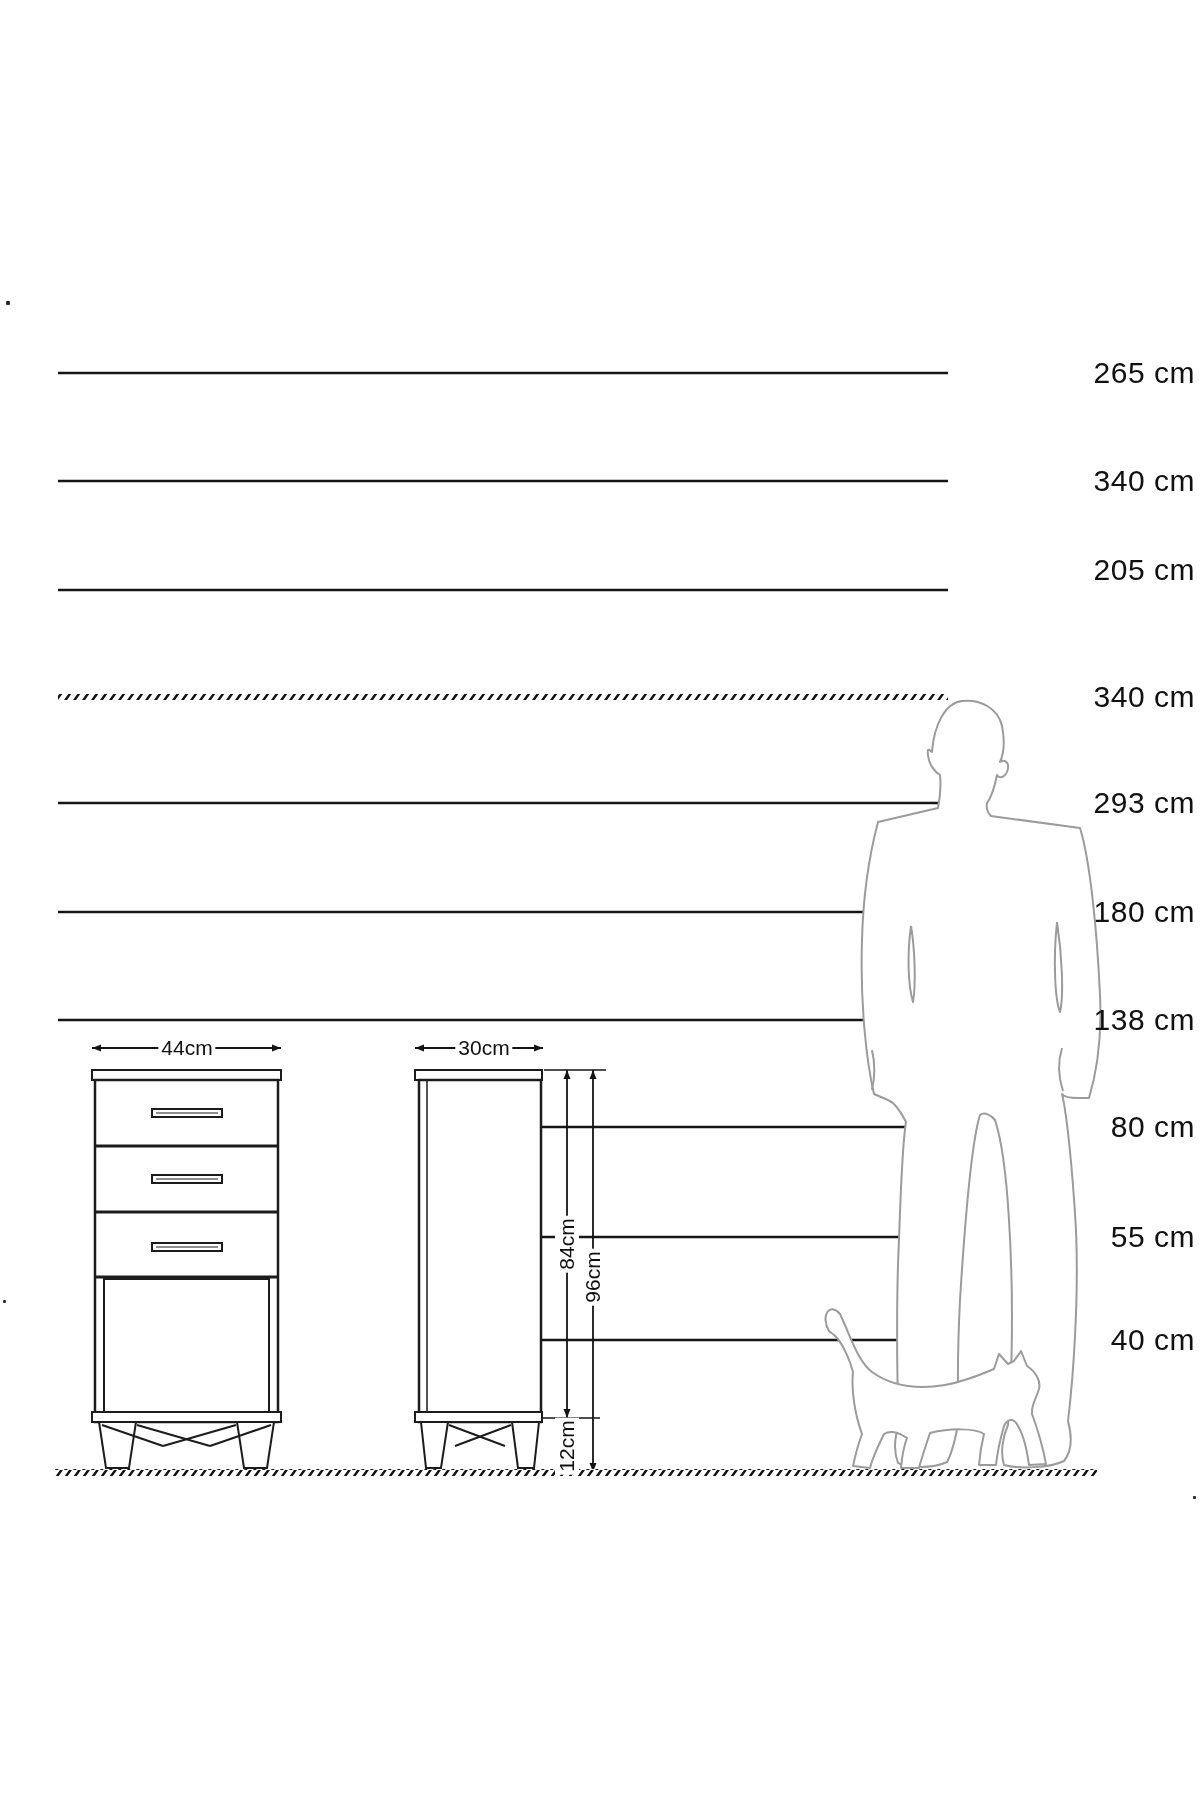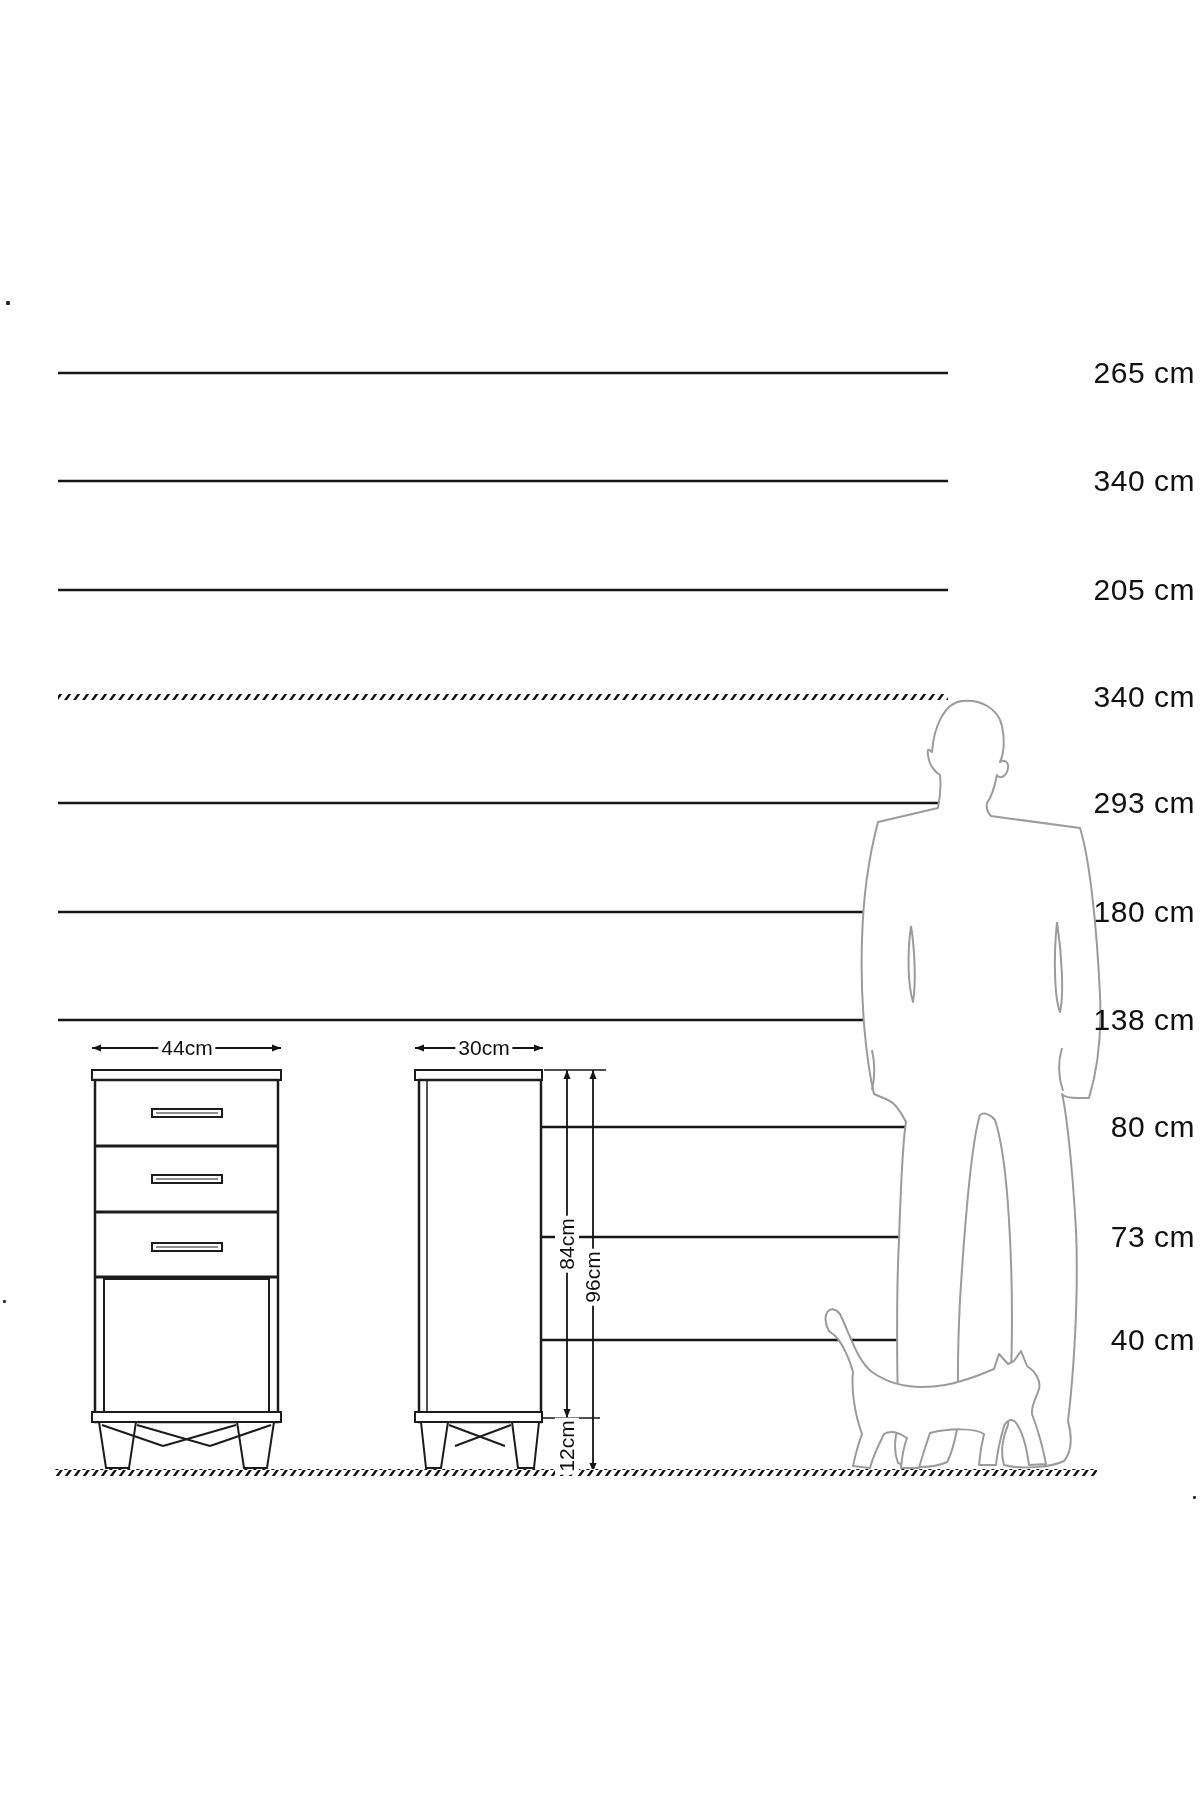--- a/index.html
+++ b/index.html
@@ -183,27 +183,27 @@
       <line x1="567" y1="1418" x2="567" y2="1472"></line>
       <polygon points="567,1420 564,1427 570,1427" stroke="none"></polygon>
       <polygon points="567,1471 564,1464 570,1464" stroke="none"></polygon>
     </g>
 
     <rect x="55" y="1469" width="1042" height="7" fill="url(#hatch)"></rect>
   </svg>
 
   <div class="scale-label" style="top:355px">265 cm</div>
   <div class="scale-label" style="top:463px">340 cm</div>
-  <div class="scale-label" style="top:572px">205 cm</div>
+  <div class="scale-label" style="top:552px">205 cm</div>
   <div class="scale-label" style="top:679px">340 cm</div>
   <div class="scale-label" style="top:785px">293 cm</div>
   <div class="scale-label" style="top:894px">180 cm</div>
   <div class="scale-label" style="top:1002px">138 cm</div>
   <div class="scale-label" style="top:1109px">80 cm</div>
-  <div class="scale-label" style="top:1219px">73 cm</div>
+  <div class="scale-label" style="top:1219px">55 cm</div>
   <div class="scale-label" style="top:1322px">40 cm</div>
 
   <div class="dim-label" style="left:187px;top:1048px">44cm</div>
   <div class="dim-label" style="left:484px;top:1048px">30cm</div>
   <div class="dim-label rot" style="left:567px;top:1244px">84cm</div>
   <div class="dim-label rot" style="left:593px;top:1277px">96cm</div>
   <div class="dim-label rot" style="left:567px;top:1446px">12cm</div>
 
   <div class="speck" style="left:6px;top:301px;width:4px;height:4px"></div>
   <div class="speck" style="left:3px;top:1300px;width:3px;height:3px"></div>

